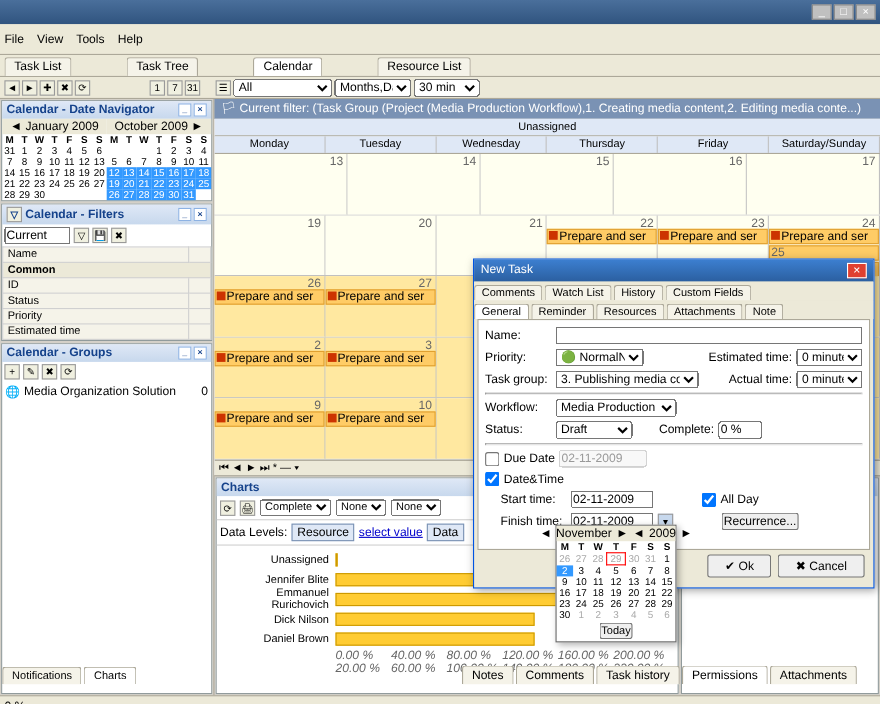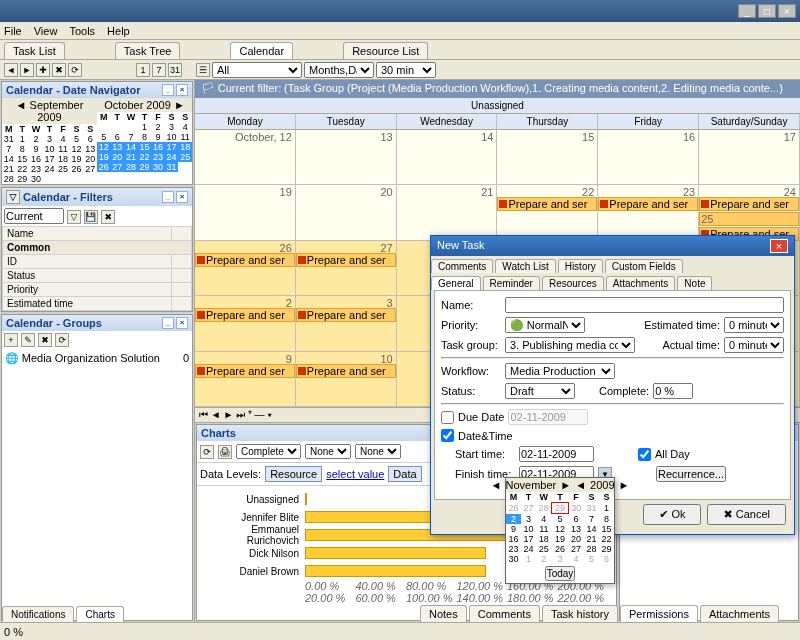--- a/index.html
+++ b/index.html
@@ -1,20 +1,20 @@
 <!DOCTYPE html>
 <html><head>
 <meta charset="utf-8">
 <style>
 * { box-sizing: border-box; margin: 0; padding: 0; font-family: Tahoma, sans-serif; font-size: 11px; }
 body { background: #d4d0c8; width: 800px; height: 640px; overflow: hidden; position: relative; }
 .titlebar { background: linear-gradient(#4a6f9b,#30547f); color: #fff; height: 22px; display: flex; align-items: center; padding: 0 4px; }
 .titlebar .buttons { margin-left: auto; display: flex; gap: 2px; }
 .titlebar .buttons span { width: 18px; height: 14px; background: #c0c0c0; border: 1px solid #888; display: flex; align-items: center; justify-content: center; font-size: 10px; }
-.menubar { background: #ece9d8; height: 18px; display: flex; align-items: center; padding: 0 4px; gap: 12px; border-bottom: 1px solid #aca899; }
+.menubar { background: #ece9d8; height: 28px; display: flex; align-items: center; padding: 0 4px; gap: 12px; border-bottom: 1px solid #aca899; }
 .menubar span { text-decoration: none; }
 .toolbar { background: #ece9d8; height: 20px; display: flex; align-items: center; padding: 0 4px; gap: 2px; border-bottom: 1px solid #aca899; }
 .tabs { background: #ece9d8; height: 20px; display: flex; align-items: flex-end; padding: 0 4px; border-bottom: 1px solid #aca899; gap: 48px; }
 .tab { padding: 2px 8px; border: 1px solid #aca899; border-bottom: none; background: #f5f3e9; margin-right: 2px; border-radius: 3px 3px 0 0; }
 .tab.active { background: #fff; }
 .main { display: flex; height: calc(640px - 22px - 18px - 20px - 20px - 18px); }
 .left-col { width: 195px; display: flex; flex-direction: column; border-right: 1px solid #aca899; }
 .panel { background: #fff; border: 1px solid #919b9c; margin: 1px; }
 .panel-title { background: linear-gradient(#dfe8f6,#c7d8ed); padding: 2px 4px; font-weight: bold; color: #15428b; display: flex; align-items: center; }
 .panel-title .ctrls { margin-left: auto; display: flex; gap: 2px; }
@@ -136,21 +136,21 @@
     <div class="panel">
       <div class="panel-title">
           <span>Calendar - Date Navigator</span>
         <div class="ctrls">
             <span>_</span>
             <span>×</span>
           </div>
       </div>
       <div class="nav-months">
         <div class="mini-cal">
-          <div class="hdr">◄ <span>September 2009</span></div>
+          <div class="hdr">◄ <span>January 2009</span></div>
           <table>
               <tbody>
                 <tr>
                   <th>M</th>
                   <th>T</th>
                   <th>W</th>
                   <th>T</th>
                   <th>F</th>
                   <th>S</th>
                   <th>S</th>
@@ -340,23 +340,20 @@
       <div class="cal-header">
         <div>Monday</div>
           <div>Tuesday</div>
           <div>Wednesday</div>
         <div>Thursday</div>
           <div>Friday</div>
           <div>Saturday/Sunday</div>
       </div>
       <div class="cal-grid">
         <div class="cal-row">
-          <div class="cal-cell">
-              <span class="dnum">October, 12</span>
-            </div>
           <div class="cal-cell">
               <span class="dnum">13</span>
             </div>
           <div class="cal-cell">
               <span class="dnum">14</span>
             </div>
           <div class="cal-cell">
               <span class="dnum">15</span>
             </div>
           <div class="cal-cell">

